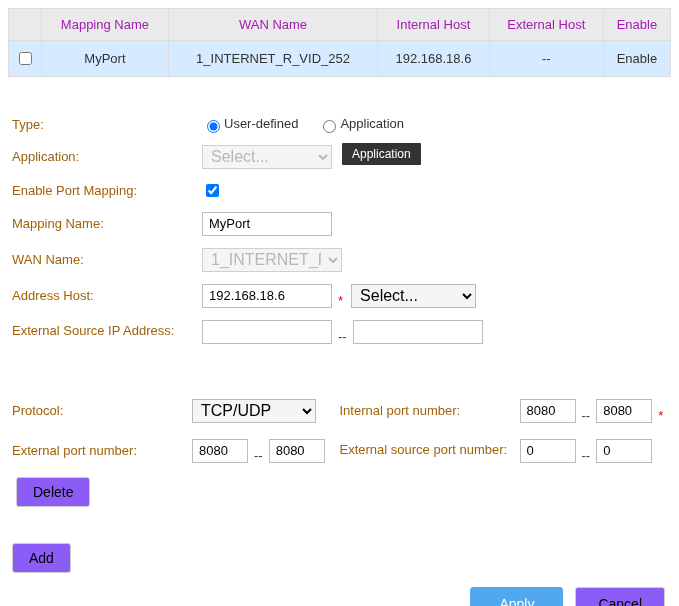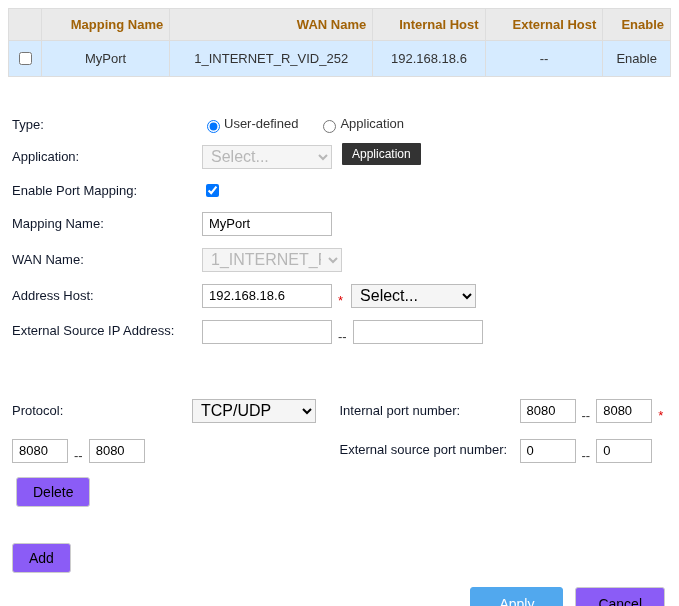--- a/index.html
+++ b/index.html
@@ -17,41 +17,40 @@
     border-collapse: collapse;
     background: #fff;
   }
   table.main th, table.main td {
     border: 1px solid #ddd;
     padding: 8px 6px;
     text-align: center;
   }
   table.main th {
     background: #eaeaea;
-    font-weight: bold;
-    color: #a16207;
-    text-align: right;
+    font-weight: normal;
+    color: #a21caf;
   }
   table.main tr.row td {
     background: #d6ebff;
   }
   .check { width: 28px; }
   .section {
     margin-top: 24px;
     padding: 8px 4px 12px 4px;
     border-top: 1px solid transparent;
   }
   .form-row {
     display: flex;
     align-items: center;
     padding: 6px 0;
   }
   .form-label {
     width: 190px;
-    color: #0f172a;
+    color: #a16207;
   }
   .controls {
     display: flex;
     align-items: flex-end;
     gap: 4px;
     flex-wrap: wrap;
     position: relative;
   }
   input[type=text] {
     height: 24px;
@@ -211,20 +210,21 @@
   <div class="portcol">
     <div class="form-row">
       <div class="form-label">Protocol:</div>
       <div class="controls">
         <select style="width:124px">
           <option>TCP/UDP</option>
         </select>
       </div>
     </div>
     <div class="form-row">
+      <div class="form-label">External port number:</div>
       <div class="controls">
         <input class="small" type="text" value="8080" style="">
         <span class="dash"></span>
         <input class="small" type="text" value="8080" style="">
       </div>
     </div>
     <div class="del-row">
       <button class="btn">Delete</button>
     </div>
   </div>

